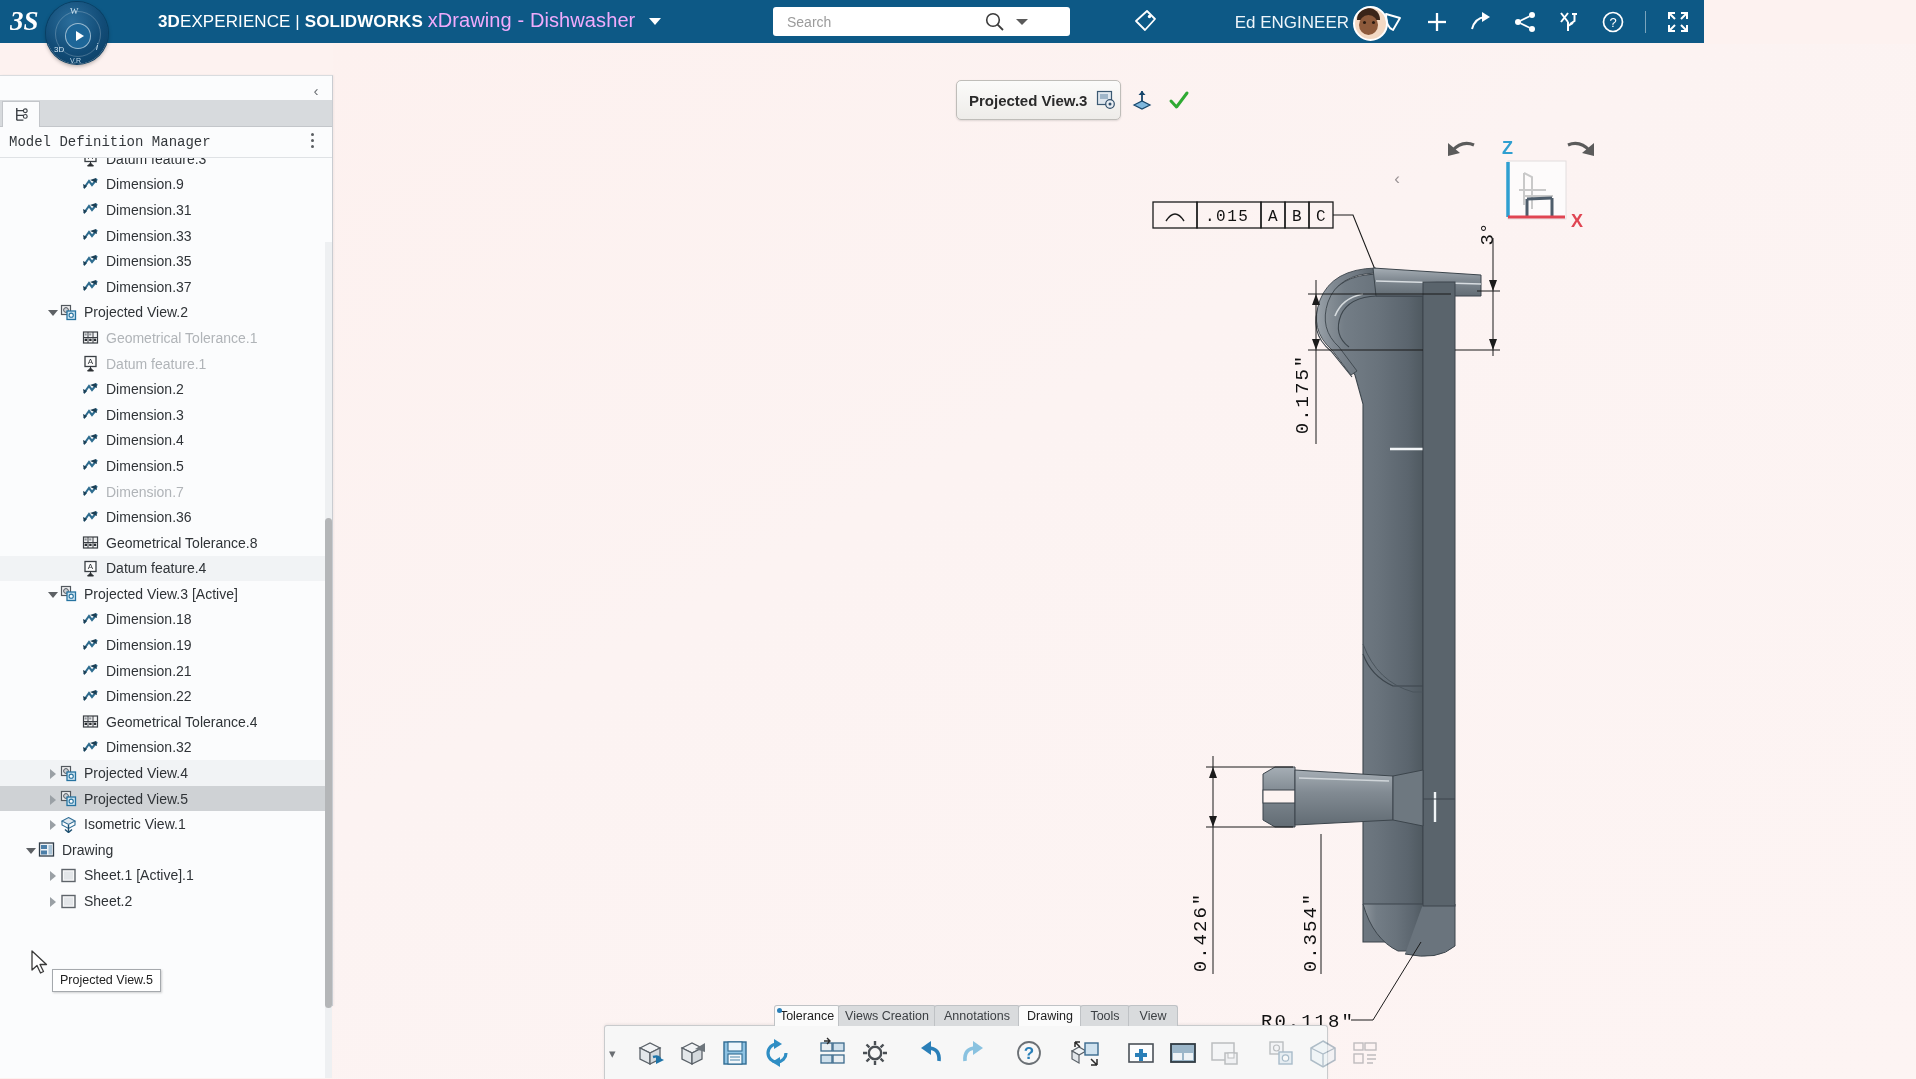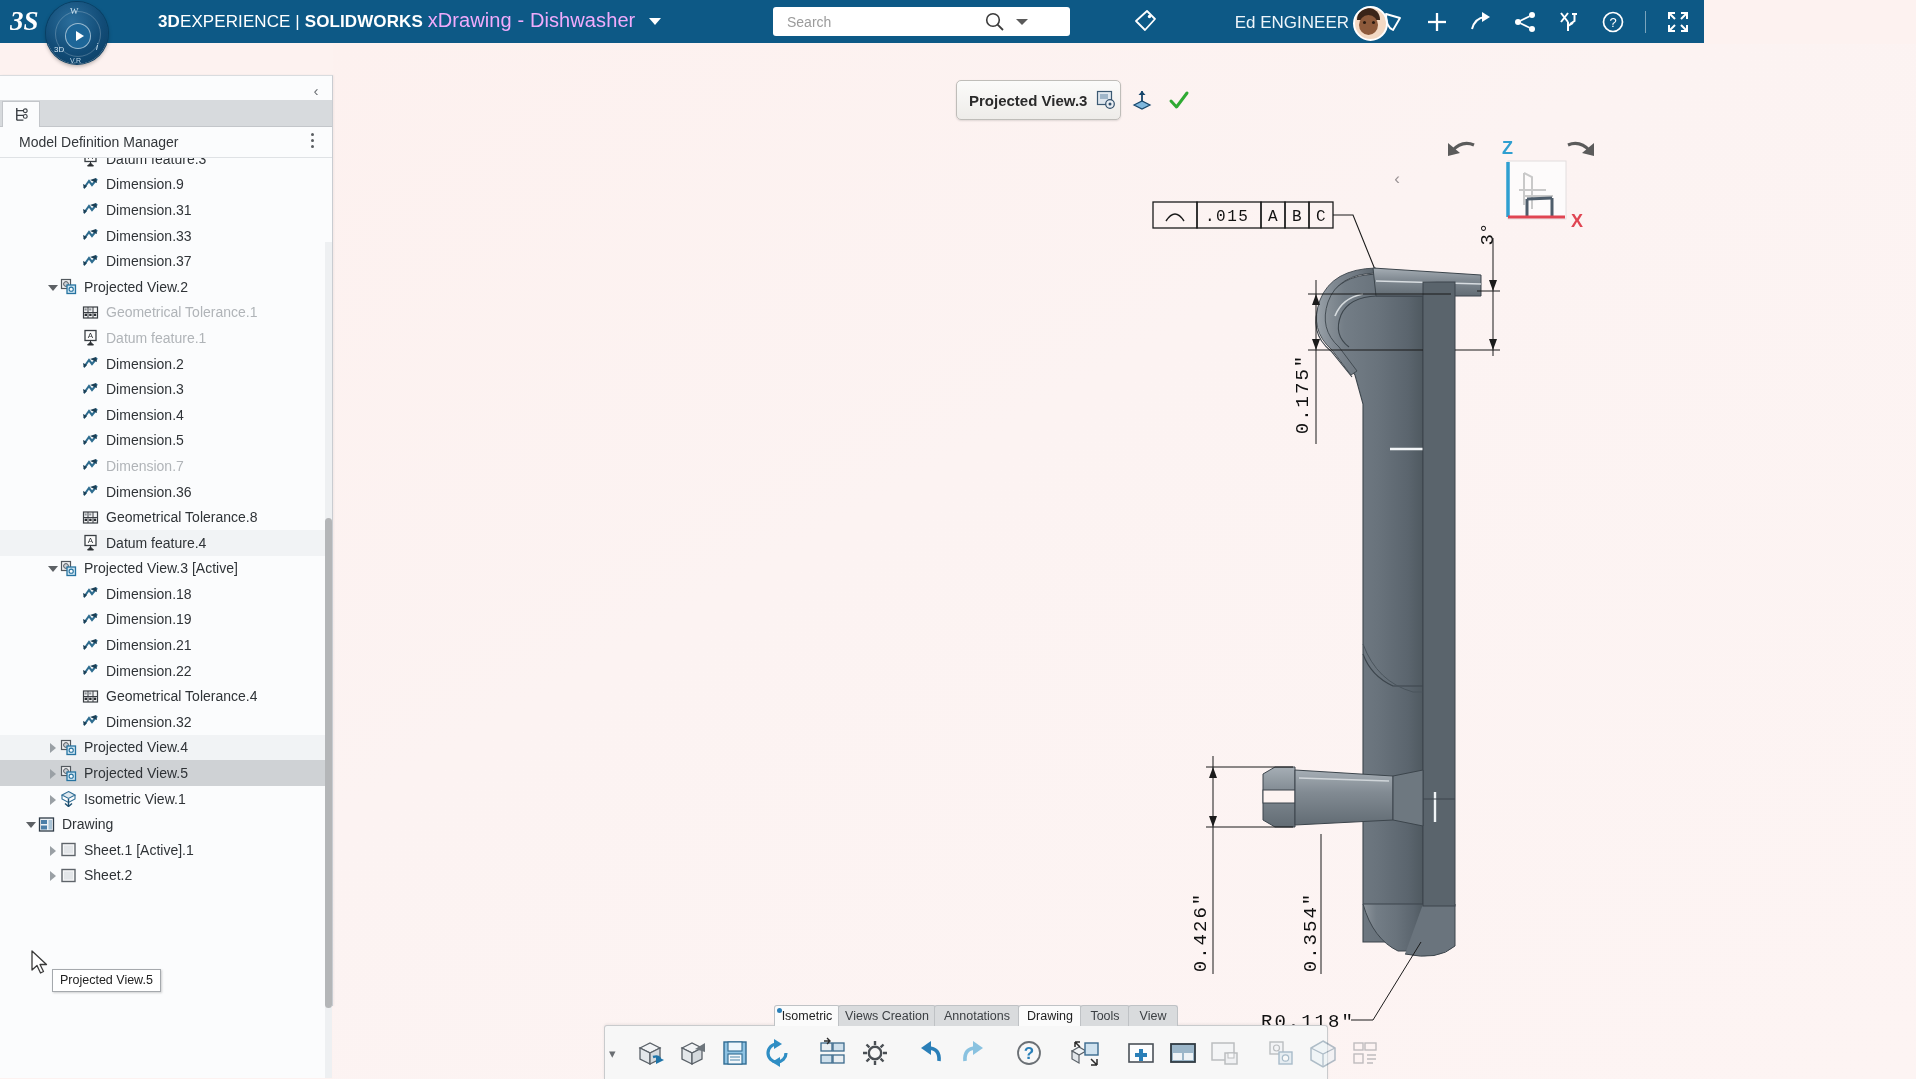--- a/index.html
+++ b/index.html
@@ -97,21 +97,21 @@
     border-bottom:1px solid #c3c6ca;
   }
   .lp-tab{
     position:absolute;left:2px;top:1px;width:36px;height:25px;background:#fbfcfd;
     border:1px solid #c3c6ca;border-bottom:none;display:flex;align-items:center;justify-content:center;
   }
   .lp-title{
     position:absolute;left:0;top:51px;width:332px;height:30px;border-bottom:1px solid #dfe2e5;
     display:flex;align-items:center;background:#fbfcfd;
   }
-  .lp-title span{margin-left:19px;font-size:14px;color:#33373b;}
+  .lp-title span{margin-left:9px;font-size:14px;color:#33373b;font-family:Liberation Mono, monospace;}
   .lp-kebab{position:absolute;right:14px;top:57px;color:#555;font-size:15px;line-height:8px;letter-spacing:0;cursor:pointer;text-align:center;width:12px;}
   .lp-kebab i{display:block;width:3px;height:3px;border-radius:50%;background:#5a5e62;margin:0 auto 3px;}
 
   .treebox{
     position:absolute;left:0;top:82px;width:332px;height:920px;overflow:hidden;
     background:#fbfcfd;
   }
   .treeinner{position:absolute;left:0;top:0;width:332px;}
   .trow{
     position:relative;height:25.6px;display:flex;align-items:center;
@@ -545,20 +545,32 @@
           <div class="trow">
             <span style="display: inline-block; flex: 0 0 auto; width: 68px;"></span>
             <span class="tw-arrow "></span>
             <span class="ticon">
               <svg viewBox="0 0 17 17" width="17" height="17">
                 <path d="M2 12 L7 5 L10 9 L15 3" fill="none" stroke="#2d6c8f" stroke-width="2.1"></path>
                 <path d="M1 8 L5 10 L2 13 Z" fill="#1b3f55"></path>
                 <path d="M8 4 L14 2 L15 7 Z" fill="#1b3f55"></path>
               </svg>
             </span>
+            <span class="tlabel">Dimension.35</span>
+          </div>
+          <div class="trow">
+            <span style="display: inline-block; flex: 0 0 auto; width: 68px;"></span>
+            <span class="tw-arrow "></span>
+            <span class="ticon">
+              <svg viewBox="0 0 17 17" width="17" height="17">
+                <path d="M2 12 L7 5 L10 9 L15 3" fill="none" stroke="#2d6c8f" stroke-width="2.1"></path>
+                <path d="M1 8 L5 10 L2 13 Z" fill="#1b3f55"></path>
+                <path d="M8 4 L14 2 L15 7 Z" fill="#1b3f55"></path>
+              </svg>
+            </span>
             <span class="tlabel">Dimension.37</span>
           </div>
           <div class="trow">
             <span style="display: inline-block; flex: 0 0 auto; width: 46px;"></span>
             <span class="tw-arrow down"></span>
             <span class="ticon">
               <svg viewBox="0 0 17 17" width="17" height="17">
                 <rect x="1.5" y="1.5" width="9" height="9" fill="#f0f1f2" stroke="#52585e" stroke-width="1.2"></rect>
                 <circle cx="6" cy="6" r="2.4" fill="#ced3d8" stroke="#52585e" stroke-width="1"></circle>
                 <rect x="7" y="7" width="8.5" height="8.5" fill="#cfe6f3" stroke="#2673a0" stroke-width="1.3"></rect>
@@ -864,21 +876,21 @@
 
     <svg class="cursorarrow" viewBox="0 0 20 26">
       <path d="M2 1 L2 20 L7 15.5 L10.5 23 L13.5 21.5 L10 14.5 L16.5 14.5 Z" fill="#ffffff" stroke="#3a3a3a" stroke-width="1.3" stroke-linejoin="round"></path>
     </svg>
     <div class="tooltip">Projected View.5</div>
   </div>
 
   <div class="bottomtabs" id="bottom-tabs">
       <div class="btab active" style="left: 774px; width: 64px;">
         <span class="bdot"></span>
-        <span>Isometric</span>
+        <span>Tolerance</span>
       </div>
       <div class="btab" style="left: 838px; width: 96px;">
         <span>Views Creation</span>
       </div>
       <div class="btab" style="left: 934px; width: 84px;">
         <span>Annotations</span>
       </div>
       <div class="btab active" style="left: 1018px; width: 62px;">
         <span>Drawing</span>
       </div>

